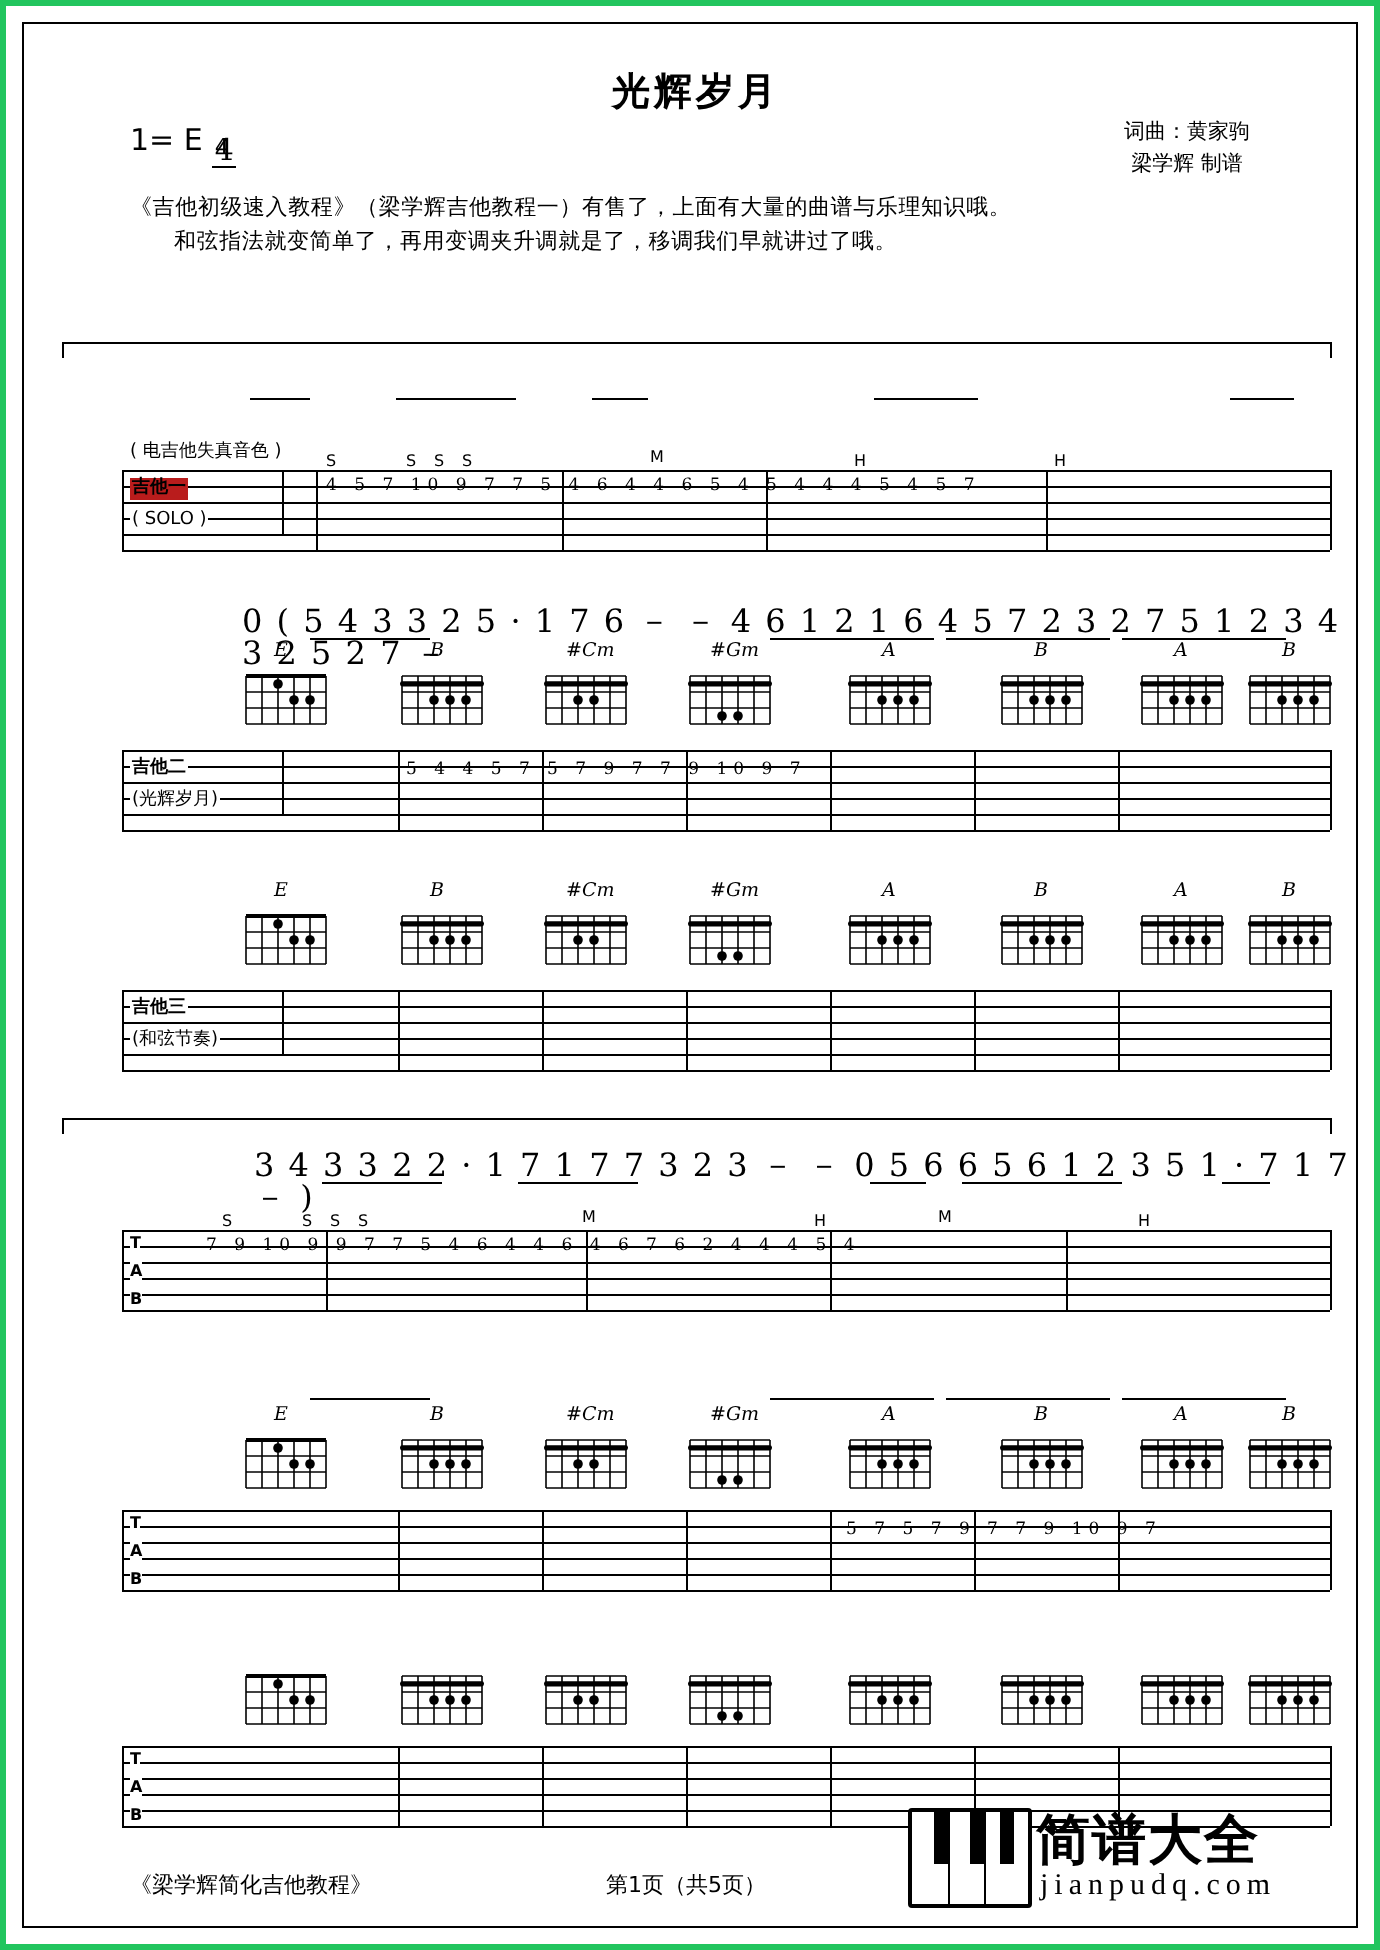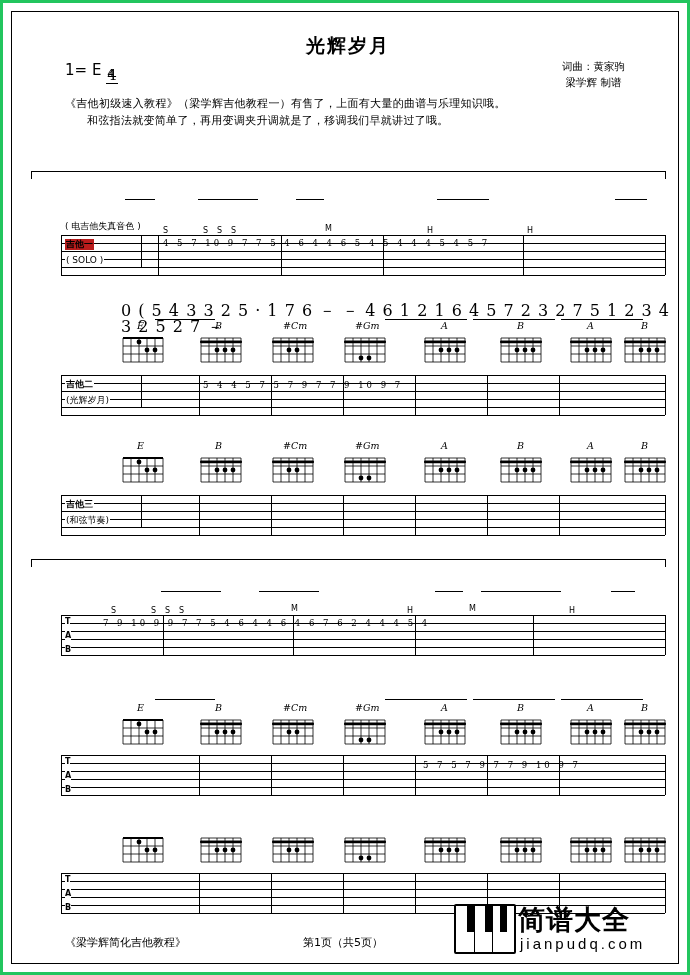--- a/index.html
+++ b/index.html
@@ -87,21 +87,21 @@
   
   .cd{position:absolute;}
   .cd .grid{position:absolute;left:0;top:0;}
 
   
   .logo{position:absolute;right:18px;bottom:18px;width:215px;height:52px;}
   .piano{position:absolute;left:0;top:2px;width:58px;height:46px;background:#fff;border:2px solid #000;border-radius:2px;}
   .piano .wk{position:absolute;top:0;bottom:0;width:1px;background:#000;}
   .piano .bk{position:absolute;top:0;width:7px;height:26px;background:#000;}
   .logotext{position:absolute;left:64px;top:0px;font-size:27px;font-weight:bold;letter-spacing:1px;}
-  .logosub{position:absolute;left:66px;top:33px;font-size:15px;letter-spacing:3px;font-family:Liberation Sans, sans-serif;}
+  .logosub{position:absolute;left:66px;top:33px;font-size:15px;letter-spacing:3px;font-family:Liberation Serif, serif;}
 </style>
 </head>
 <body>
 
 <div class="page">
 <div class="inner"></div>
 
 <div class="title">光辉岁月</div>
 
 <div class="key">
@@ -512,20 +512,21 @@
 <div class="sysline h1" style="left:58px;top:508px;width:80px;"></div>
 <div class="sysline h1" style="left:58px;top:524px;width:80px;"></div>
 <div class="sysline v1" style="left:138px;top:492px;height:32px;"></div>
 <div class="lbl b" style="left:62px;top:496px;background:#fff;padding:0 1px;">吉他三</div>
 <div class="lbl" style="left:62px;top:512px;background:#fff;padding:0 1px;">(和弦节奏)</div>
 
 <div class="sysline h1" style="left:28px;top:556px;width:634px;"></div>
 <div class="sysline v1" style="left:28px;top:556px;height:8px;"></div>
 <div class="sysline v1" style="left:662px;top:556px;height:8px;"></div>
 
+<div class="numl" style="left:124px;top:572px;letter-spacing:1px;">3   4 3 3 2 2 ·  1 7   1 7 7 3 2 3 －  － 0 5 6   6 5 6 1 2 3 5   1 ·   7 1 7  － )</div>
 <div class="sysline h1" style="left:158px;top:588px;width:60px;"></div>
 <div class="sysline h1" style="left:256px;top:588px;width:60px;"></div>
 <div class="sysline h1" style="left:432px;top:588px;width:28px;"></div>
 <div class="sysline h1" style="left:478px;top:588px;width:80px;"></div>
 <div class="sysline h1" style="left:608px;top:588px;width:24px;"></div>
 
 <div class="sysline h1" style="left:58px;top:612px;width:604px;"></div>
 <div class="sysline h1" style="left:58px;top:620px;width:604px;"></div>
 <div class="sysline h1" style="left:58px;top:628px;width:604px;"></div>
 <div class="sysline h1" style="left:58px;top:636px;width:604px;"></div>

